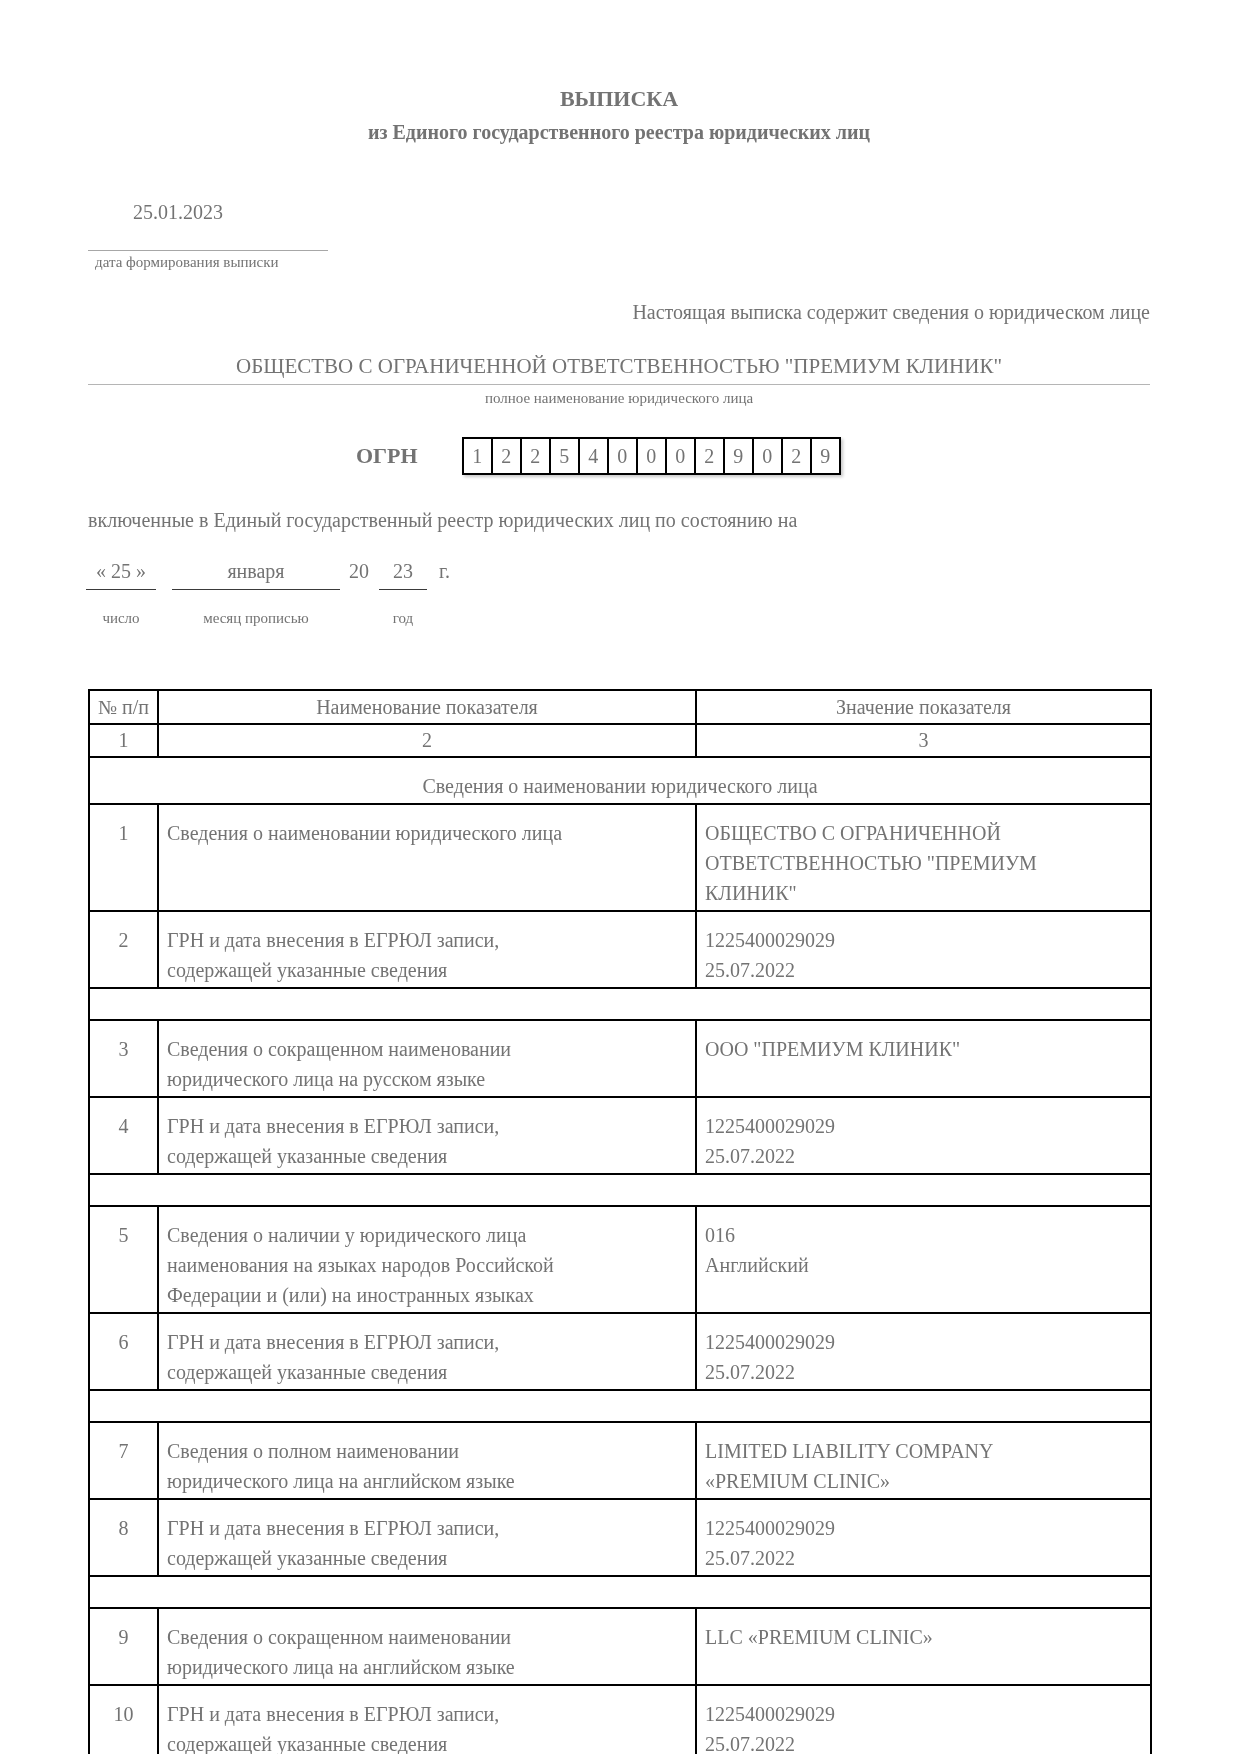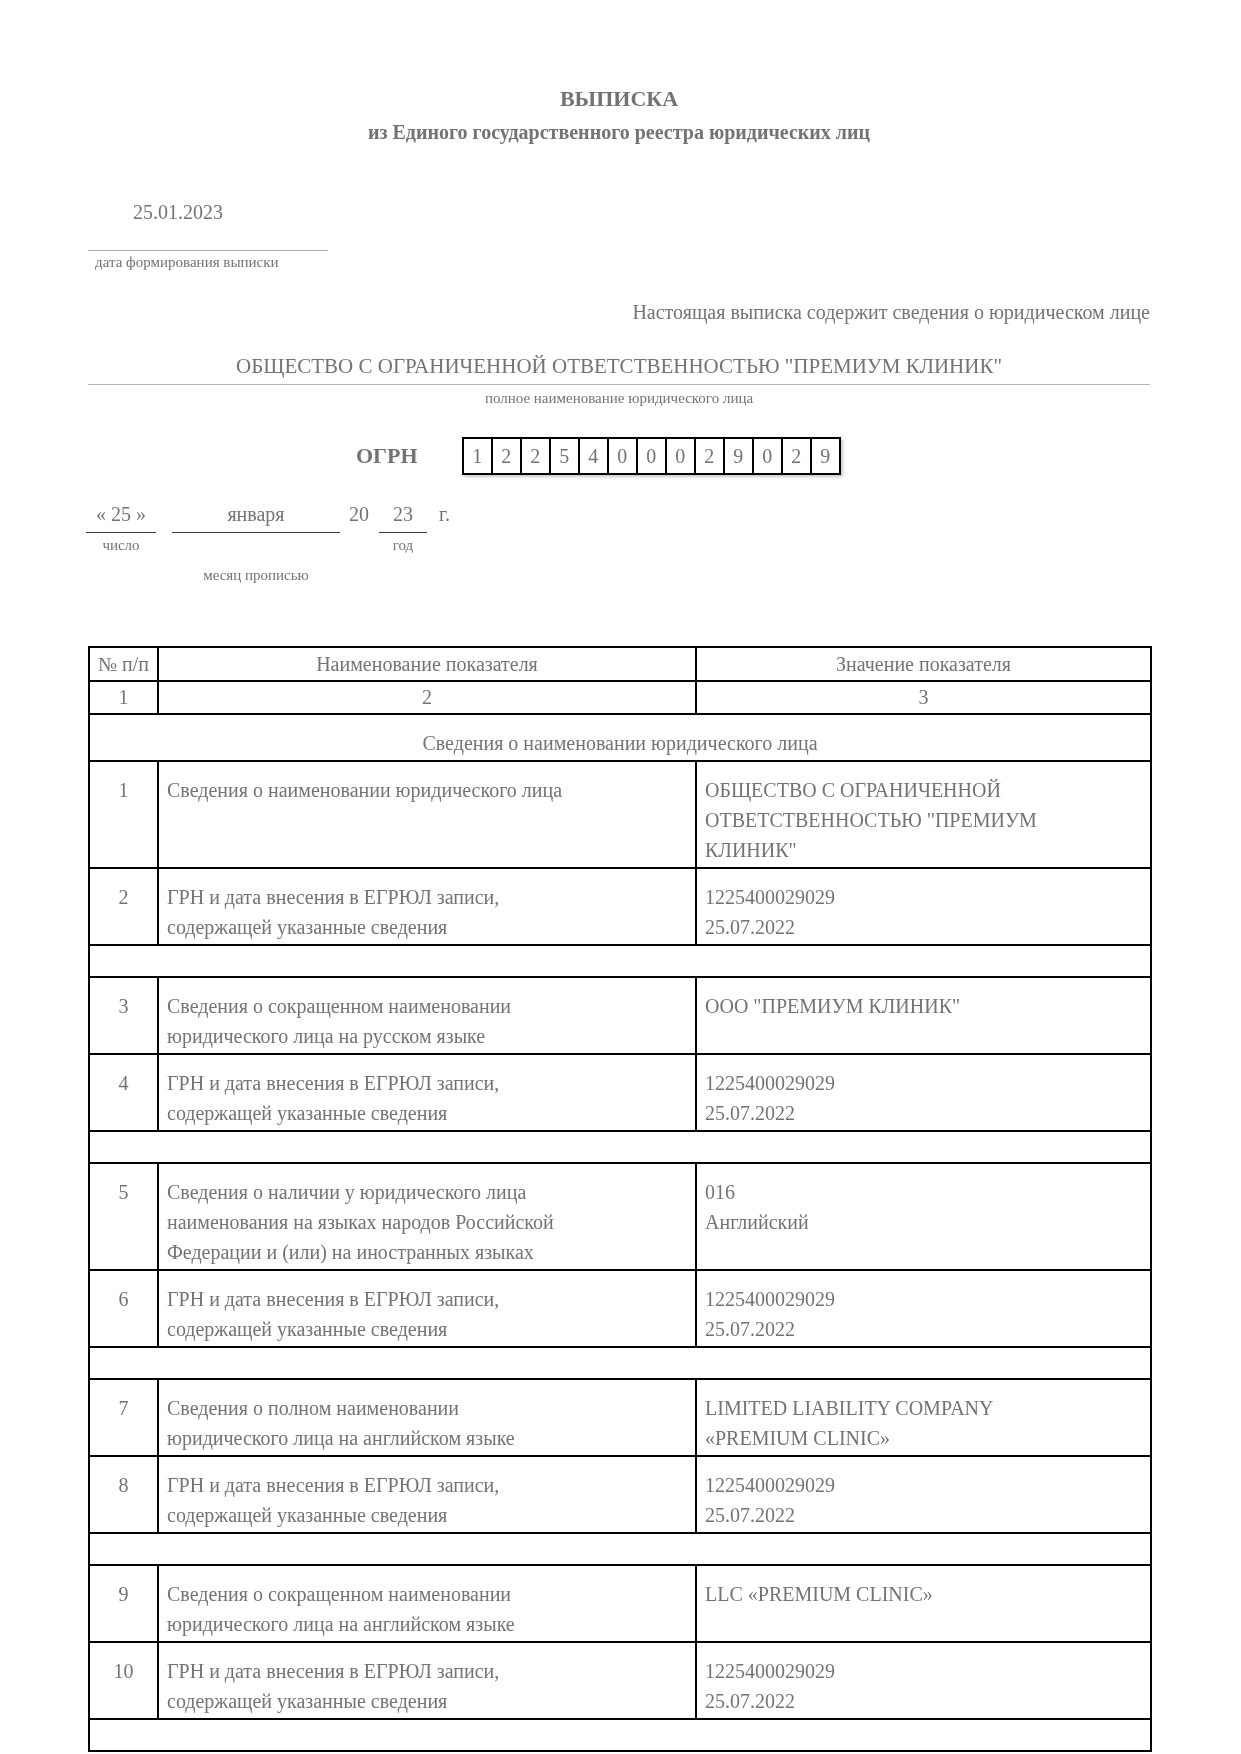--- a/index.html
+++ b/index.html
@@ -35,23 +35,23 @@
     display:flex;align-items:center;justify-content:center;
     font-size:20px;background:#fff;
   }
   .ogrn-digit:first-child{margin-left:0;}
 
   .included-line{font-size:20px;line-height:24px;margin-top:33px;}
 
   .asof-row{margin-top:27px;display:flex;align-items:flex-start;font-size:20px;}
   .field{display:flex;flex-direction:column;align-items:center;}
   .field .value{line-height:25px;padding-bottom:5px;align-self:stretch;text-align:center;border-bottom:1px solid #3a3a3a;}
-  .field .sublabel{font-size:15px;line-height:17px;margin-top:4px;}
+  .field .sublabel{font-size:15px;line-height:17px;margin-top:20px;}
   .f-day{width:70px;margin-left:-2px;}
-  .f-month{width:168px;margin-left:16px;gap:30px;}
+  .f-month{width:168px;margin-left:16px;}
   .asof-static{line-height:25px;margin-left:9px;}
   .f-year{width:48px;margin-left:10px;}
   .asof-suffix{line-height:25px;margin-left:12px;}
 
   table.register{
     border-collapse:collapse;margin-top:62px;width:1062px;table-layout:fixed;
   }
   table.register td,table.register th{
     border:2px solid #000;font-size:20px;font-weight:normal;
     padding:13px 8px 2px 8px;line-height:30px;vertical-align:top;
@@ -103,20 +103,21 @@
         <span class="ogrn-digit">0</span>
         <span class="ogrn-digit">0</span>
         <span class="ogrn-digit">2</span>
         <span class="ogrn-digit">9</span>
         <span class="ogrn-digit">0</span>
         <span class="ogrn-digit">2</span>
         <span class="ogrn-digit">9</span>
       </div>
   </div>
 
+  <div class="included-line">включенные в Единый государственный реестр юридических лиц по состоянию на</div>
 
   <div class="asof-row">
     <div class="field f-day">
       <div class="value">« 25 »</div>
       <div class="sublabel">число</div>
     </div>
     <div class="field f-month">
       <div class="value">января</div>
       <div class="sublabel">месяц прописью</div>
     </div>

